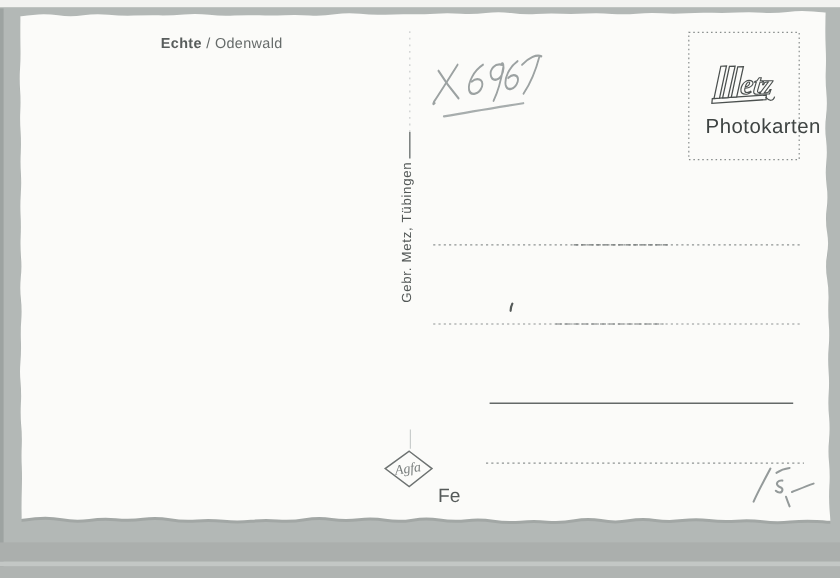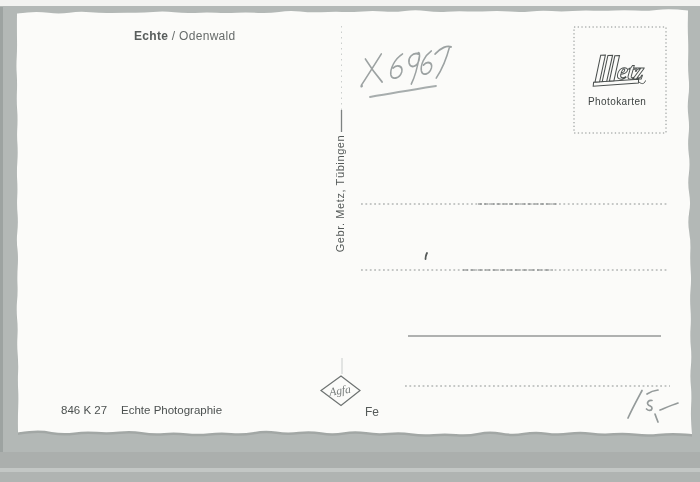--- a/index.html
+++ b/index.html
@@ -57,21 +57,21 @@
 <path d="M16.2,35.6 L20.7,35.3 L26.6,9.2 L21.9,9.4 Z"></path>
 
 <path d="M23.4,35.1 L27.9,34.8 L33.5,9.6 L28.8,9.8 Z"></path>
 </g>
 
 <text x="30.5" y="32.6" font-family="Liberation Serif, serif" font-size="24" font-weight="bold" font-style="italic" fill="#fbfbf9" stroke="#4b504f" stroke-width="0.95" transform="skewX(-6) translate(3.4,0)">etz</text>
 
 <path d="M52,35 C55,38.5 58.5,38.5 59.5,34.5" fill="none" stroke="#4b504f" stroke-width="1"></path>
 </svg>
 
-<div class="abs" style="left:588px;top:96px;font-size:10px;letter-spacing:0.4px;color:#3f4443;">Photokarten</div>
+<div class="abs" style="left:588px;top:96px;font-size:17px;letter-spacing:0.4px;color:#3f4443;">Photokarten</div>
 
 <svg class="abs" style="left:330px;top:20px;" width="24" height="360" viewBox="0 0 24 360">
 <line x1="11.5" y1="6" x2="11.5" y2="90" stroke="#cbcecd" stroke-width="1" stroke-dasharray="1.5 4"></line>
 <line x1="11.5" y1="90" x2="11.5" y2="112" stroke="#7d8281" stroke-width="1.3"></line>
 
 <line x1="12" y1="338" x2="12" y2="354" stroke="#c9cdcc" stroke-width="1"></line>
 </svg>
 
 <div class="abs" style="left:278px;top:187px;width:124px;height:13px;transform:rotate(-90deg);font-size:11px;letter-spacing:0.6px;color:#535857;text-align:center;">Gebr. Metz, Tübingen</div>
 
@@ -92,23 +92,22 @@
 <path d="M7,3 C6,5 5.5,7 5.5,9" stroke="#555a59" stroke-width="1.8" fill="none" stroke-linecap="round"></path>
 </svg>
 
 <svg class="abs" style="left:316px;top:370px;" width="50" height="42" viewBox="0 0 50 42">
 <polygon points="25,6 44,20.5 25,35.5 5,20.5" fill="none" stroke="#6d7271" stroke-width="1.2"></polygon>
 <g transform="rotate(-8 25 20)">
 <text x="13" y="24" font-family="Liberation Serif" font-size="11.5" font-style="italic" fill="#777c7b">Agfa</text>
 </g>
 </svg>
 
-<div class="abs" style="left:337px;top:405px;font-size:12px;color:#555a59;padding-left:28px;">Fe</div>
+<div class="abs" style="left:337px;top:405px;font-size:16px;color:#555a59;padding-left:28px;">Fe</div>
 
-<div class="abs" style="left:61px;top:404px;font-size:11.5px;letter-spacing:0px;color:#4c5150;">846 K 27<span style="display:inline-block;width:14px;"></span>Echte Photographie</div>
 
 <svg class="abs" style="left:615px;top:385px;" width="80" height="50" viewBox="0 0 80 50">
 <g fill="none" stroke="#949a9a" stroke-width="1.7" stroke-linecap="round">
 <path d="M27,5.5 C23,13 17,24 13,33"></path>
 <path d="M32,9 C35,7 39,5.5 43,5"></path>
 <path d="M37,15.5 C33.5,15 31.5,17.5 33,19.5 C34.5,21.5 37.5,21 37,23.5 C36.5,26 33.5,26 31.5,24"></path>
 <path d="M45,25 C50,23 57,20 63,18"></path>
 <path d="M40,29 C41,32 42,34.5 43,37"></path>
 </g>
 </svg>

